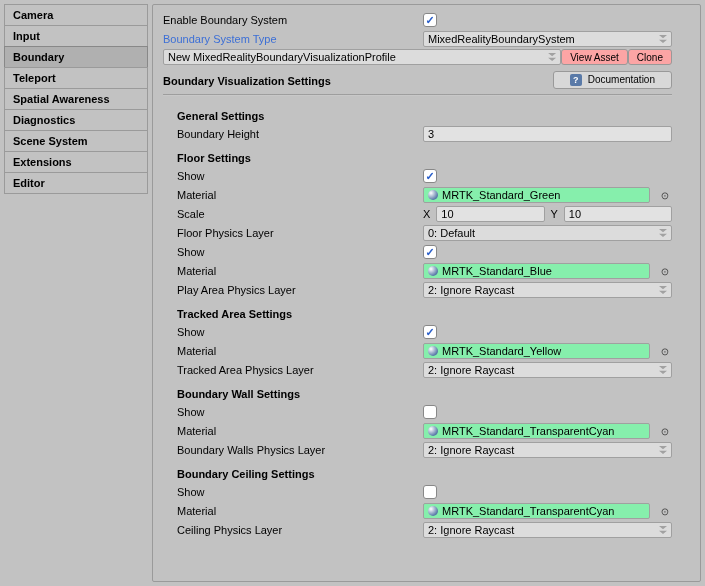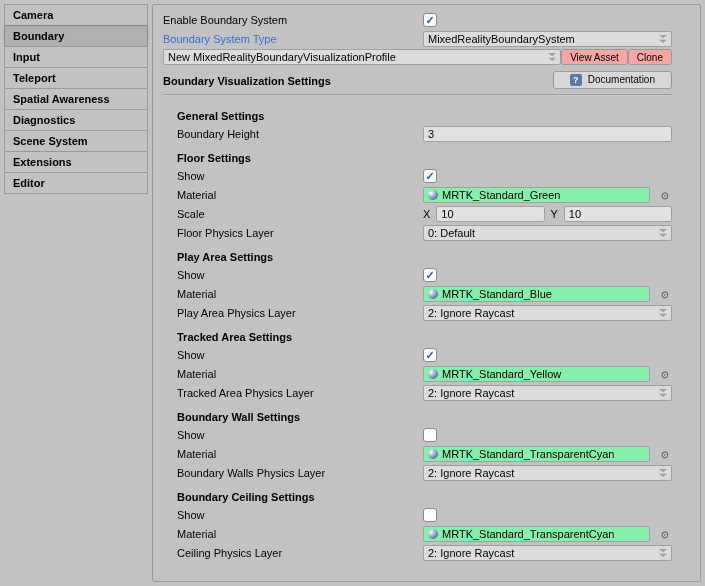--- a/index.html
+++ b/index.html
@@ -172,22 +172,22 @@
     font-weight: bold;
   }
 </style>
 </head>
 <body>
 
 <div class="root">
 
   <div class="sidebar">
     <div class="sidebar-item">Camera</div>
+    <div class="sidebar-item">Input</div>
     <div class="sidebar-item selected">Boundary</div>
-    <div class="sidebar-item">Input</div>
     <div class="sidebar-item">Teleport</div>
     <div class="sidebar-item">Spatial Awareness</div>
     <div class="sidebar-item">Diagnostics</div>
     <div class="sidebar-item">Scene System</div>
     <div class="sidebar-item">Extensions</div>
     <div class="sidebar-item">Editor</div>
   </div>
 
   <div class="main">
 
@@ -260,21 +260,20 @@
     </div>
     <div class="row">
       <div class="label">Floor Physics Layer</div>
       <div class="value">
           <div class="dropdown">
             <span>0: Default</span>
           </div>
         </div>
     </div>
 
-    <div class="sub-header">Play Area Settings</div>
     <div class="row">
       <div class="label">Show</div>
       <div class="value">
           <span class="checkbox checked"></span>
         </div>
     </div>
     <div class="row">
       <div class="label">Material</div>
       <div class="value">
         <div class="obj-field">

